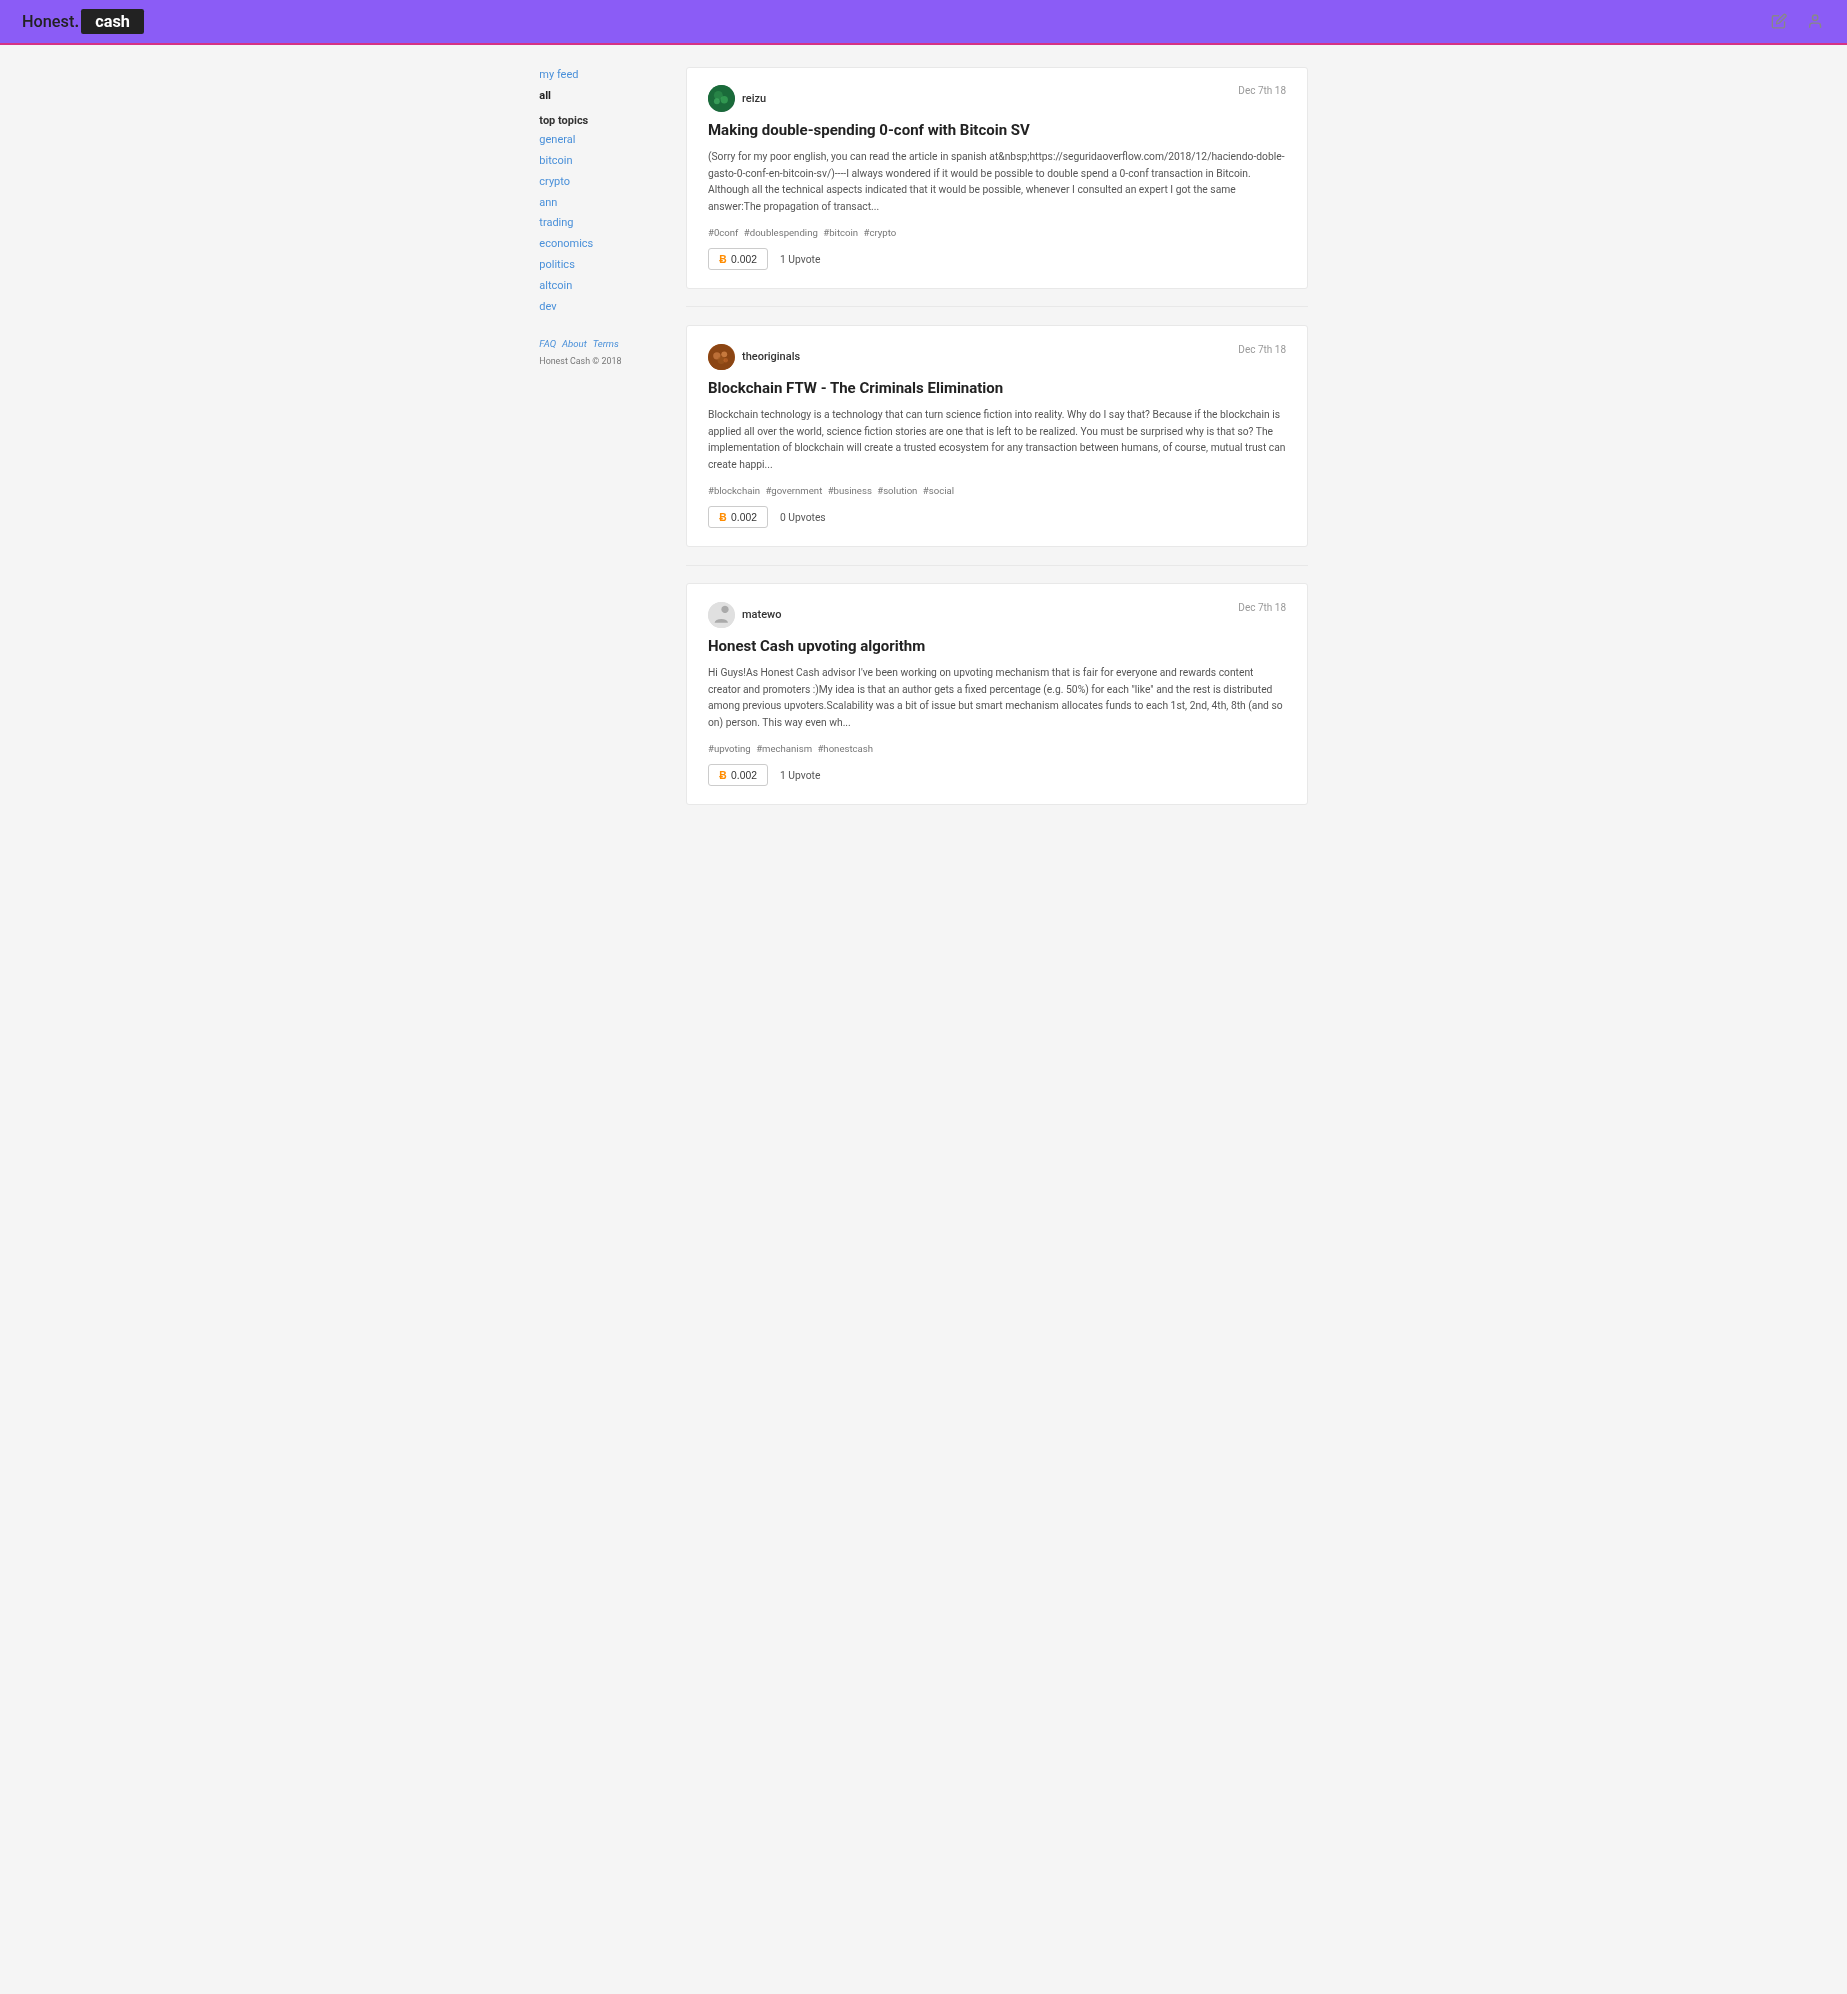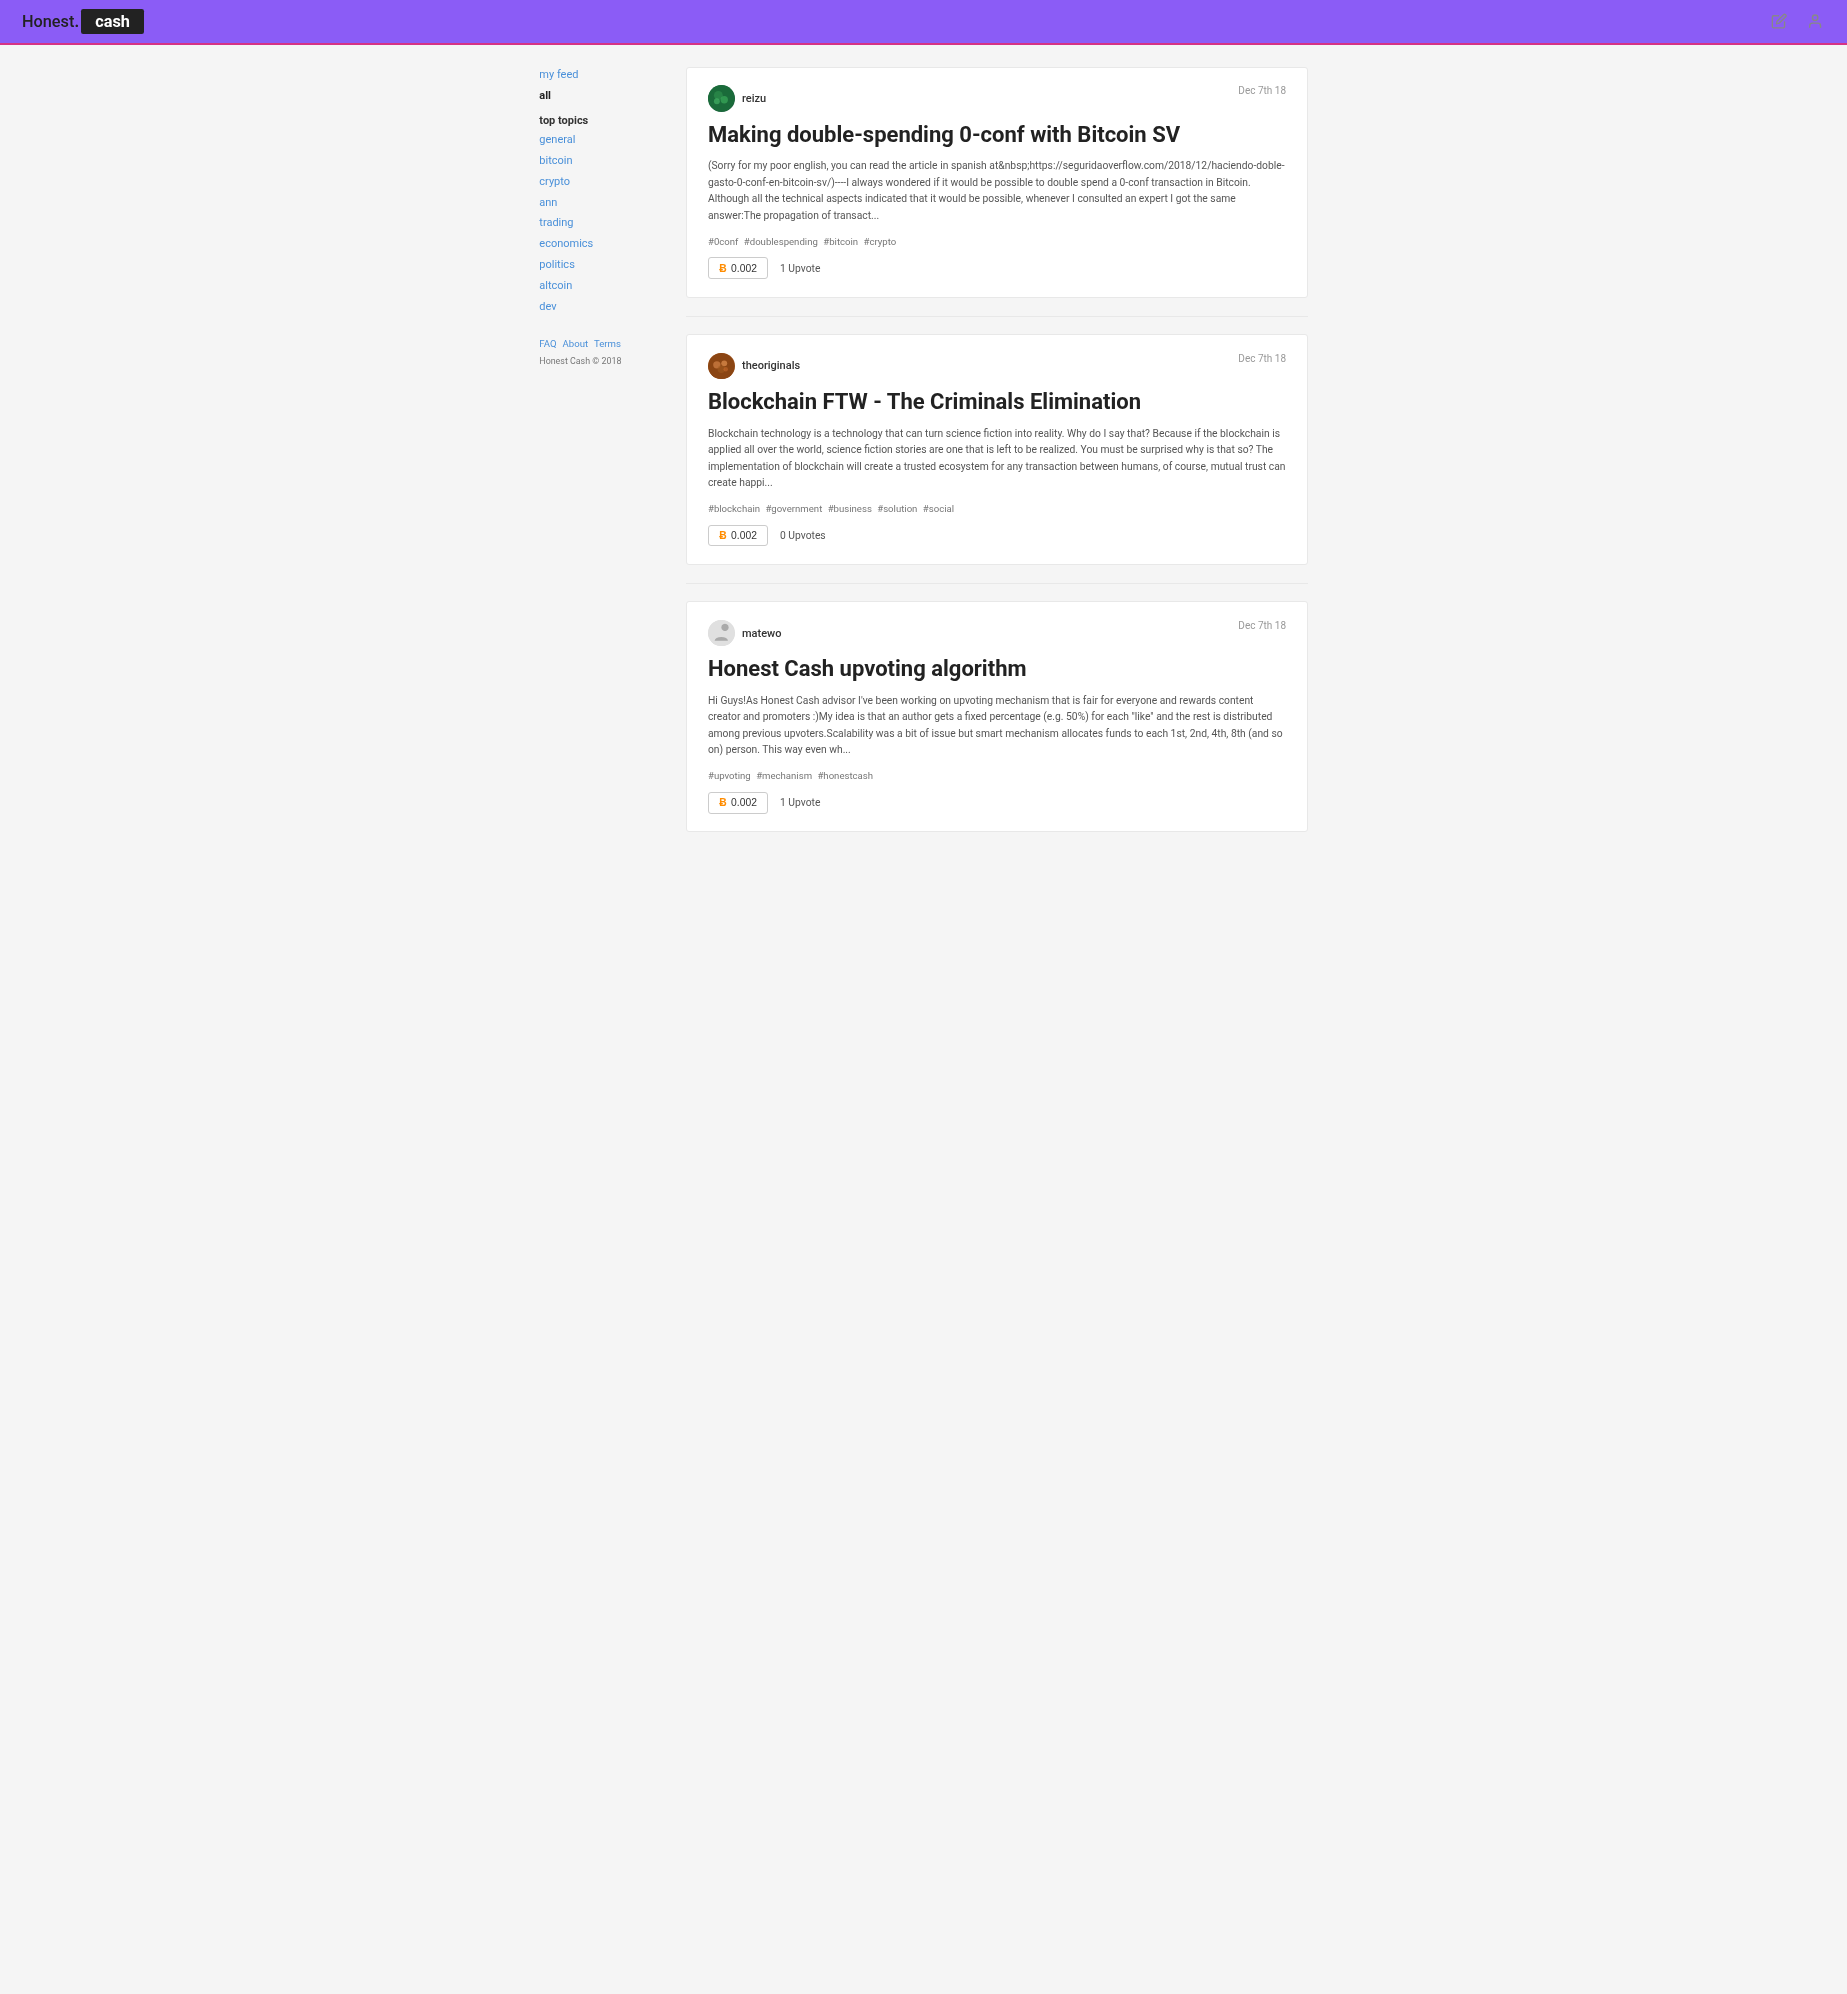--- a/index.html
+++ b/index.html
@@ -100,20 +100,21 @@
     }
     .sidebar-footer {
       margin-top: 22px;
       font-size: 9.6px;
     }
     .sidebar-footer .footer-links {
       display: flex;
       gap: 5.9px;
       flex-wrap: wrap;
       margin-bottom: 4.4px;
+      font-style: italic;
     }
     .sidebar-footer .footer-links a {
       color: #4a90d9;
       text-decoration: none;
       font-size: 9.6px;
       margin-bottom: 0;
     }
     .sidebar-footer .copyright {
       color: #777;
       font-size: 8.9px;
@@ -177,21 +178,21 @@
     .author-name {
       font-size: 11px;
       font-weight: 500;
       color: #333;
     }
     .post-date {
       font-size: 10px;
       color: #999;
     }
     .post-title {
-      font-size: 22px;
+      font-size: 15px;
       font-weight: 700;
       color: #222;
       margin-bottom: 8.9px;
       line-height: 1.3;
     }
     .post-excerpt {
       font-size: 10.3px;
       color: #555;
       line-height: 1.6;
       margin-bottom: 11.8px;

